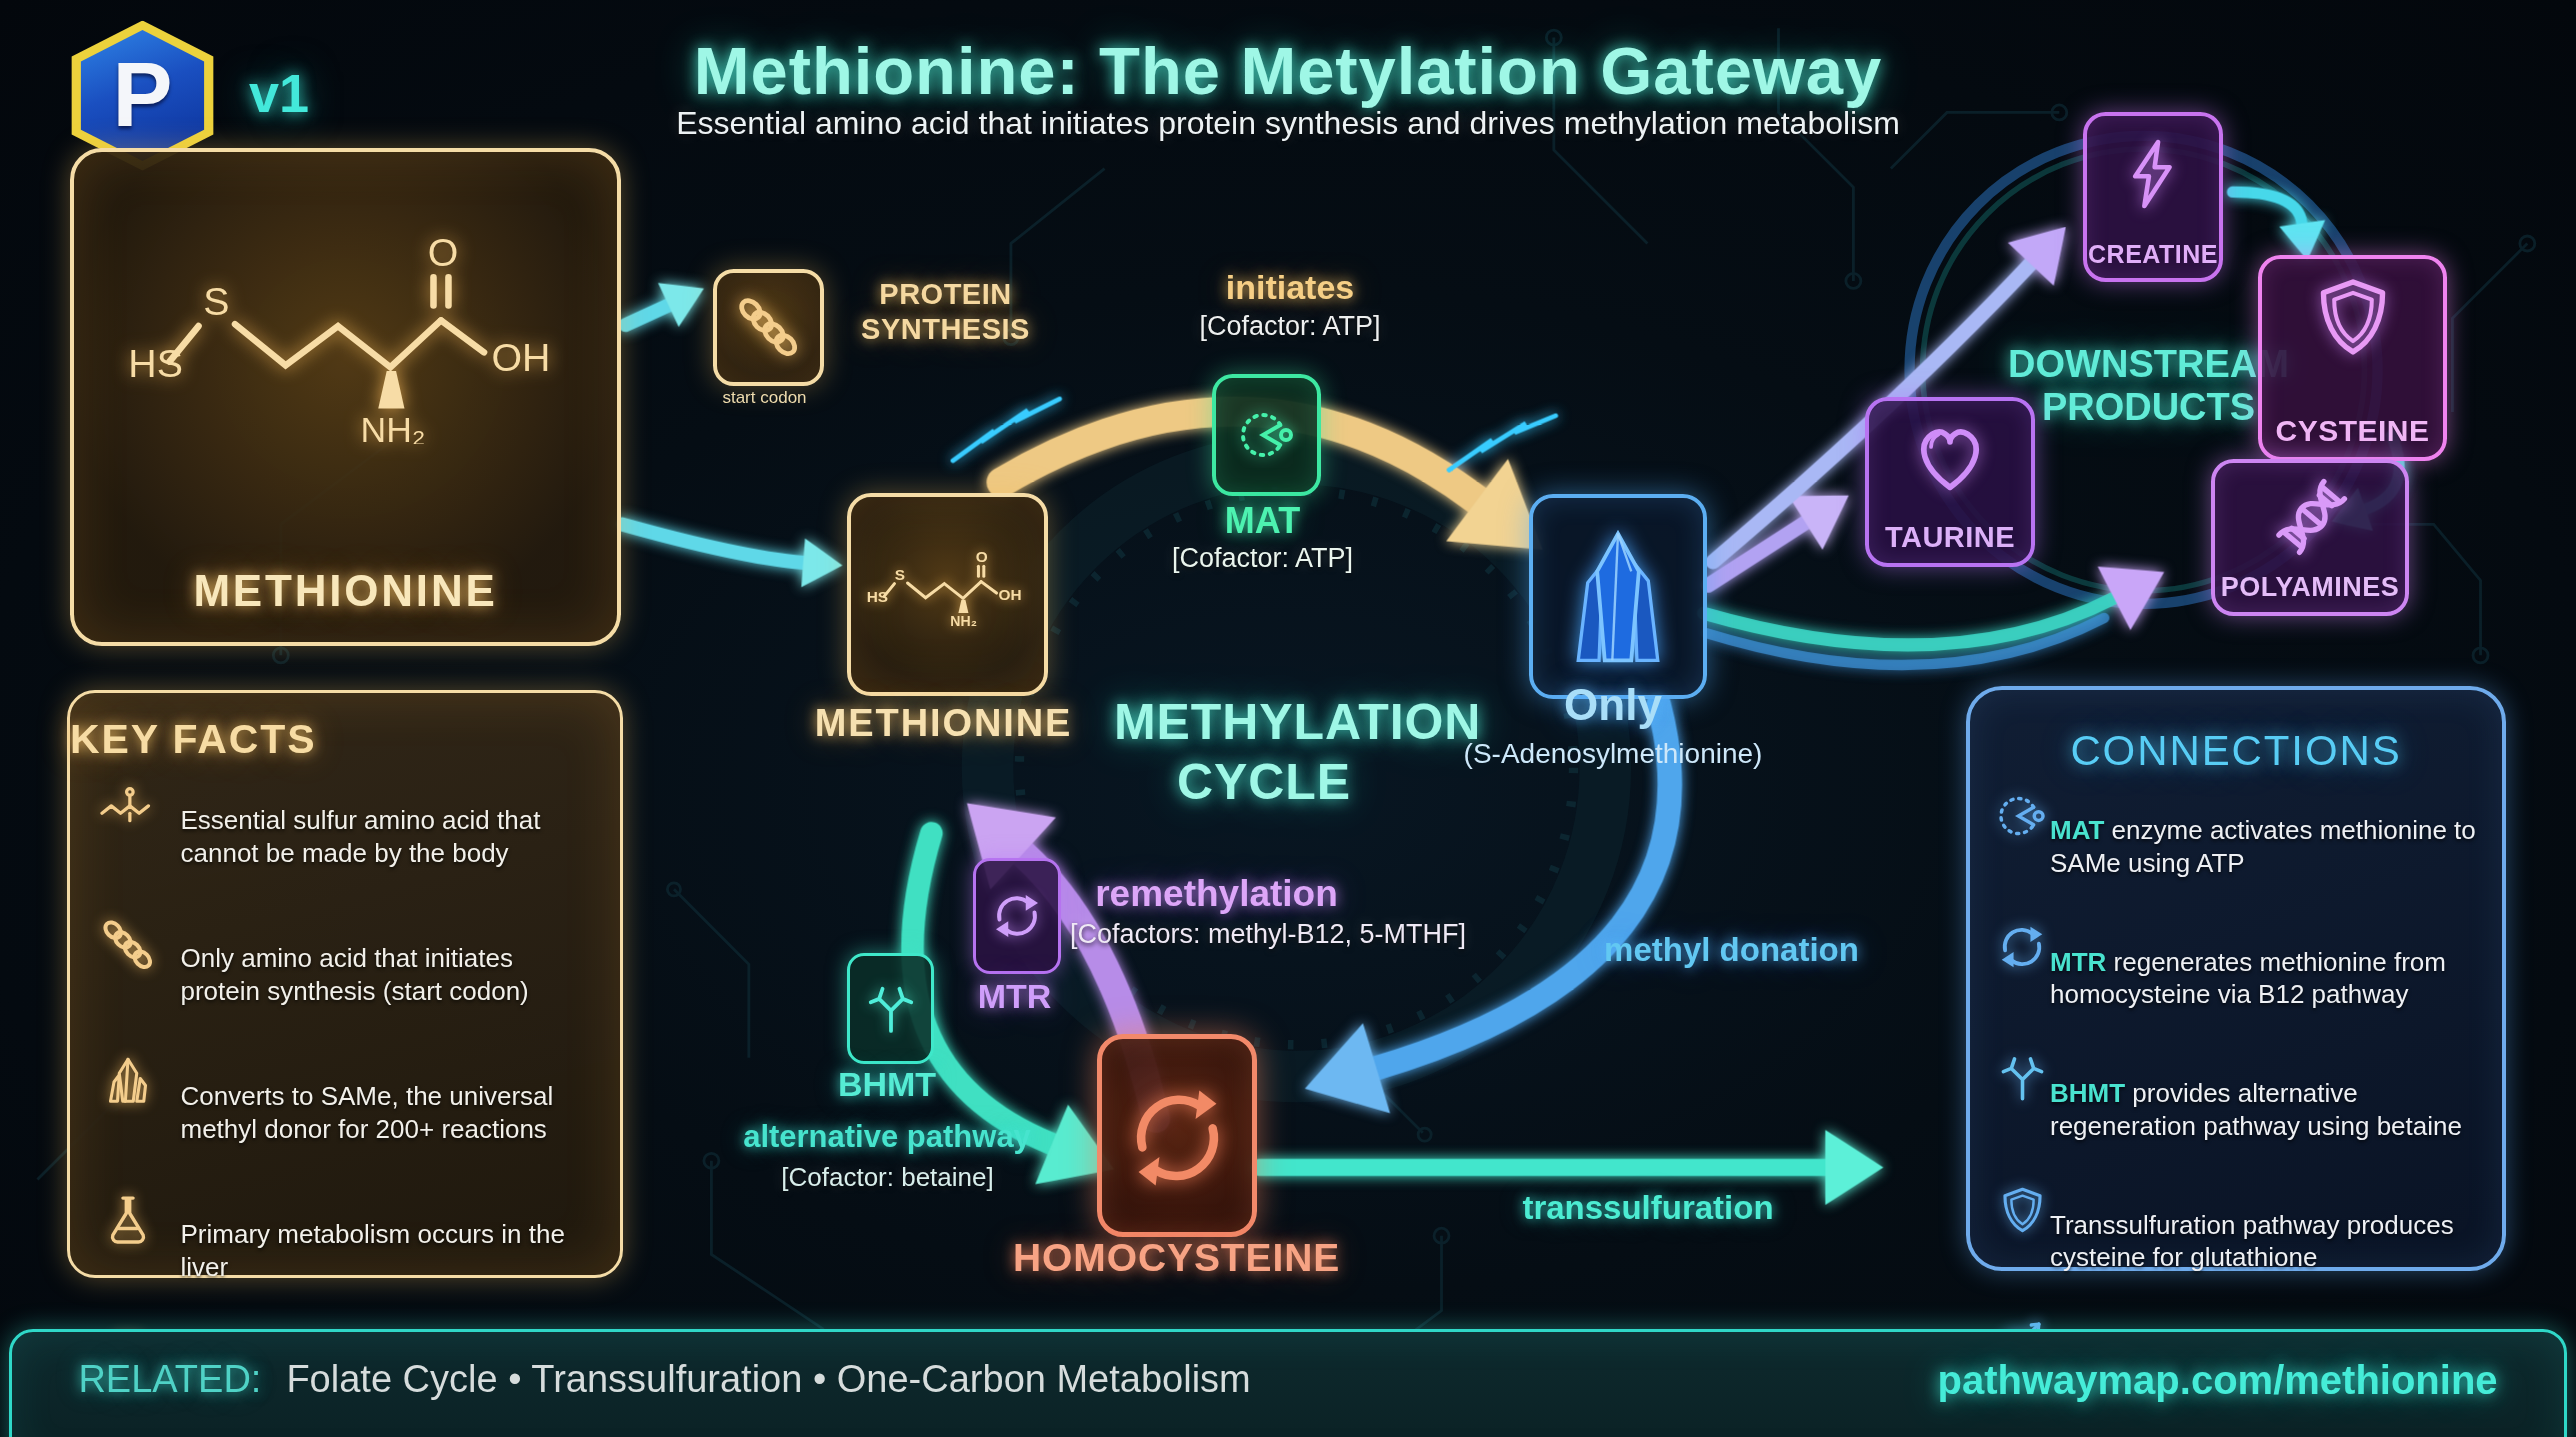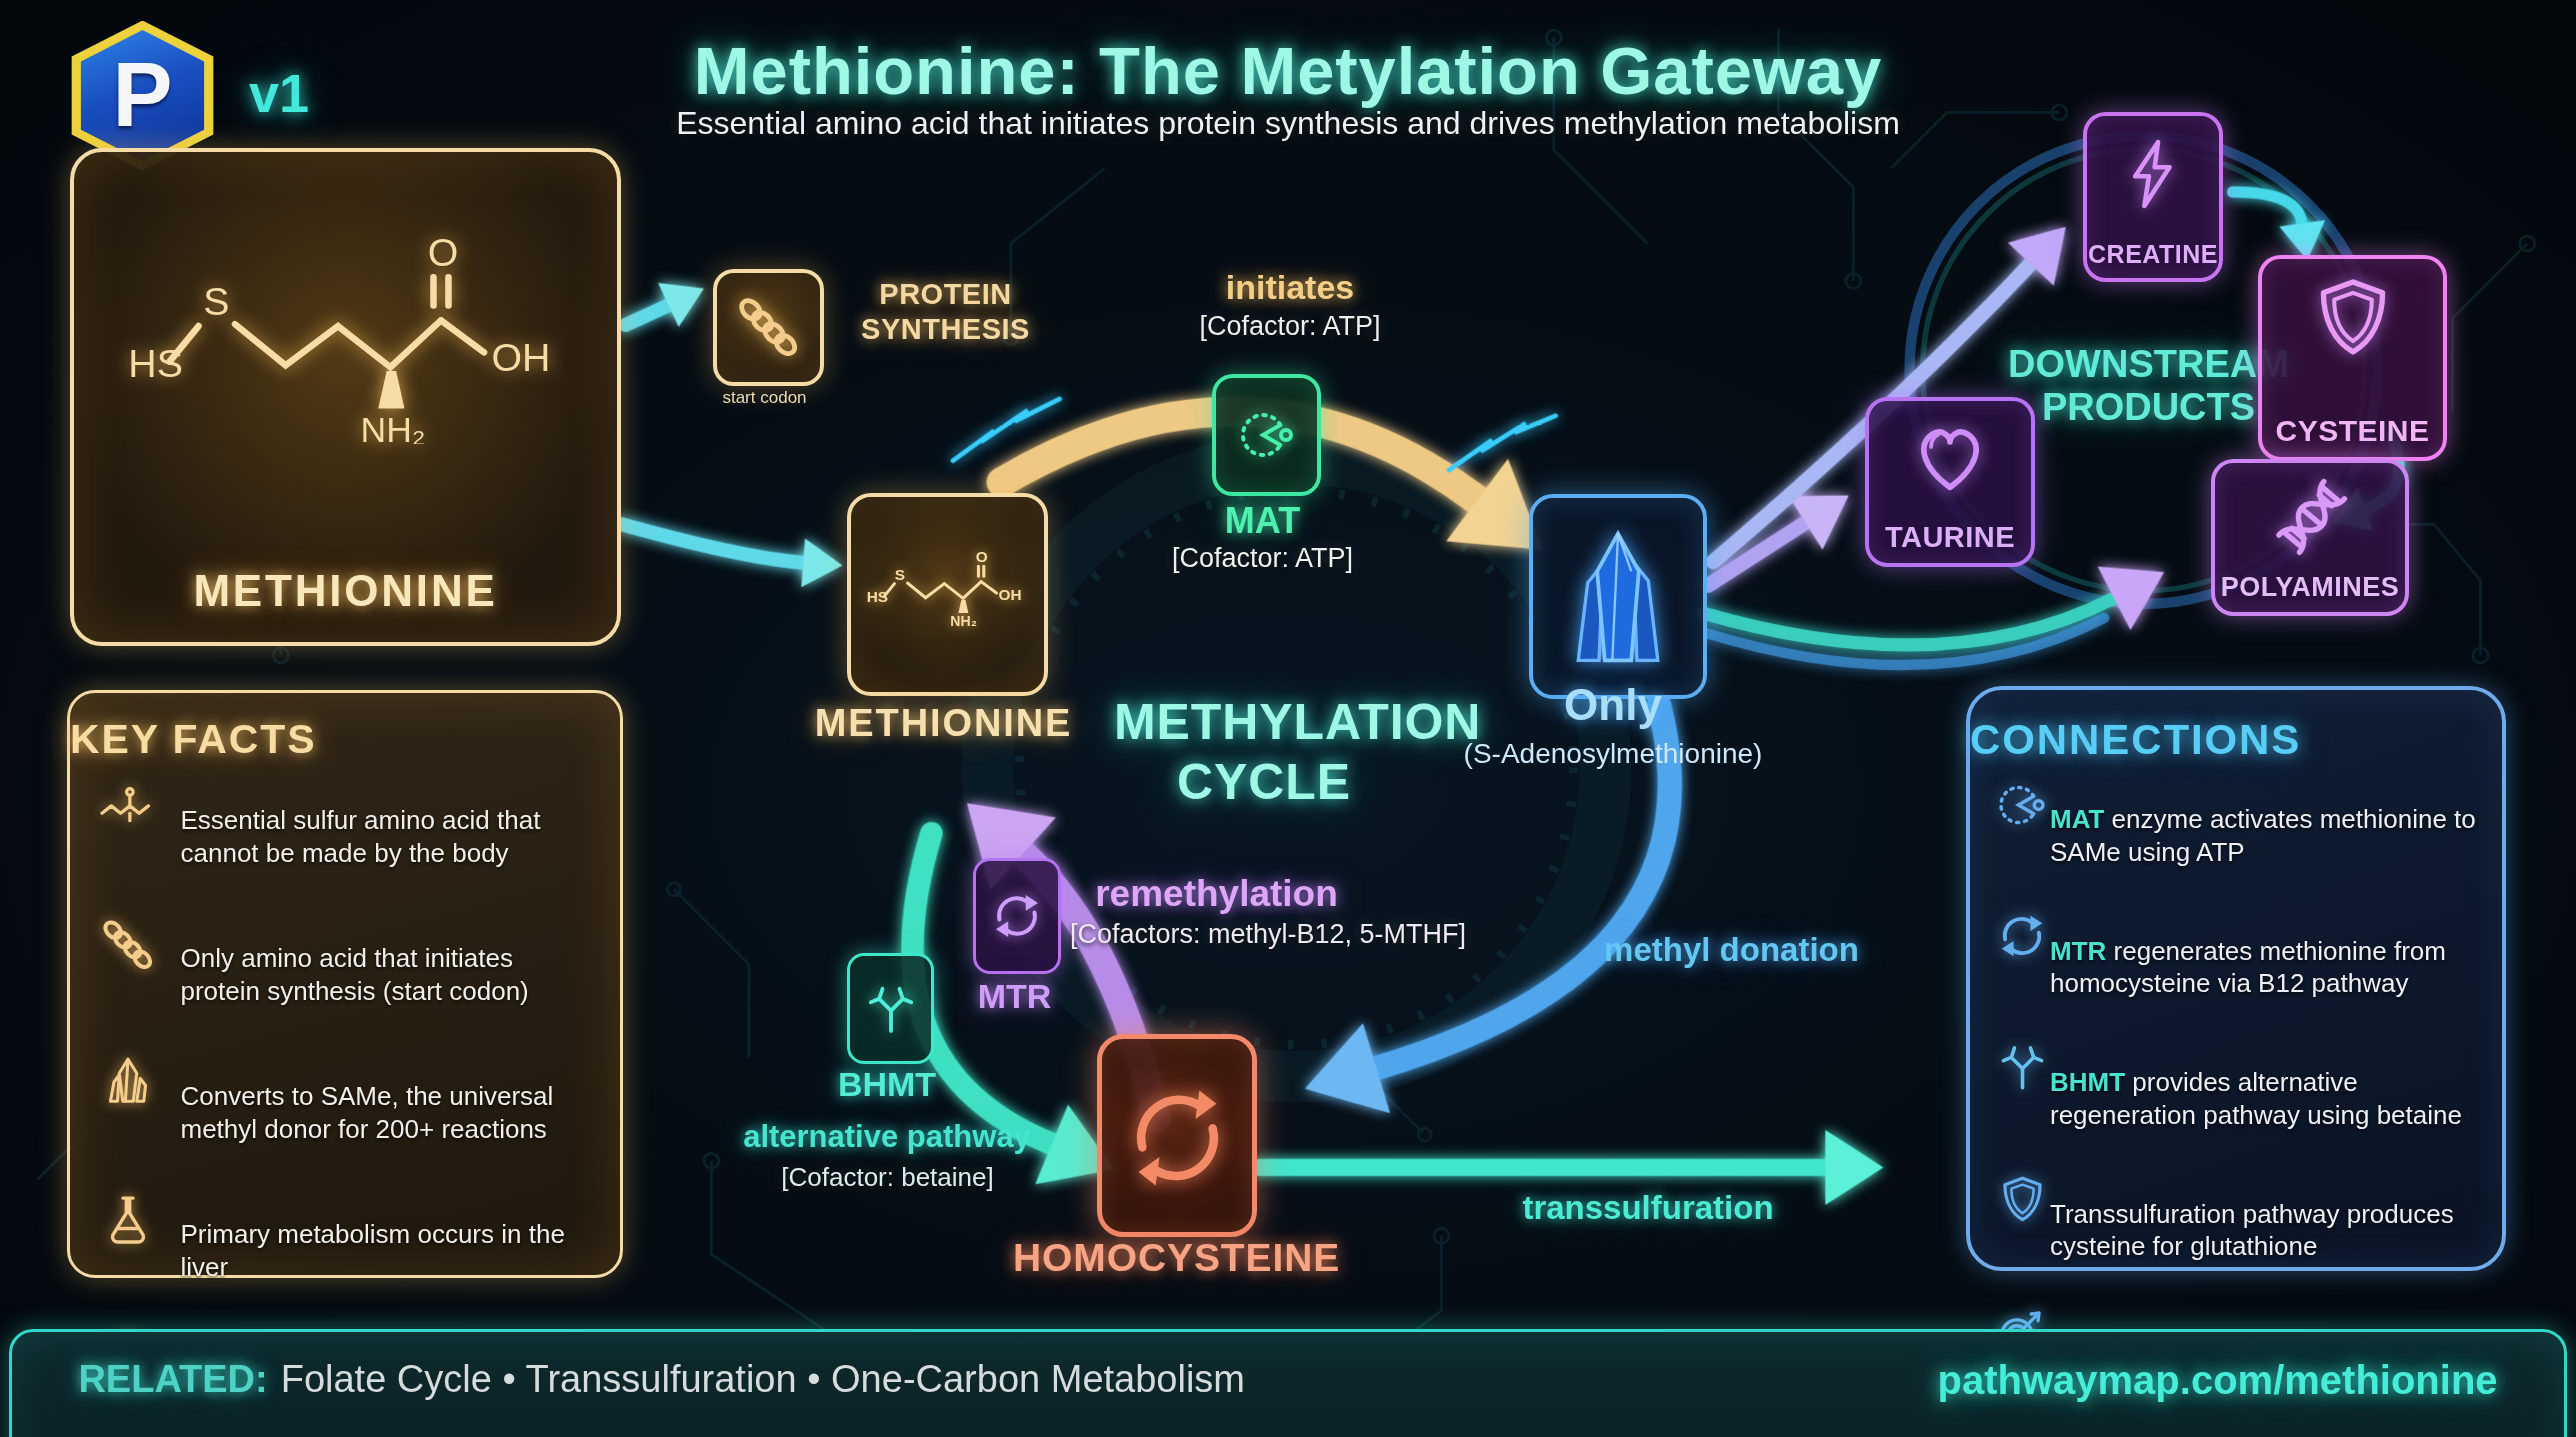--- a/index.html
+++ b/index.html
@@ -106,34 +106,34 @@
   .prod-label{font-size:27px;font-weight:bold;letter-spacing:0.5px}
   .p-creatine .prod-label{font-size:25px;color:#e0aef8}
   .p-cysteine .prod-label{font-size:30px;color:#f0b6f5}
   .p-taurine .prod-label{font-size:29px;color:#dcb0f8}
   .p-polyamines .prod-label{font-size:27px;color:#e4bcf8}
   .prod-icon{filter:drop-shadow(0 0 7.5px rgba(205,135,245,.8))}
   
   .connections{left:1966px;top:686px;width:540px;height:585px;border:4.7px solid #6fabec;border-radius:36px;
     box-sizing:border-box;background:linear-gradient(160deg, rgba(17,31,54,.96), rgba(10,20,38,.97));
     box-shadow:0 0 26px rgba(95,165,240,.4), inset 0 0 37px rgba(95,165,240,.12)}
-  .cn-title{margin-top:26px;text-align:left;font-size:42px;font-weight:bold;letter-spacing:1.9px;color:#58cdf5;
+  .cn-title{margin-top:37px;text-align:center;font-size:42px;font-weight:normal;letter-spacing:1.9px;color:#58cdf5;
     text-shadow:0 0 15px rgba(80,200,245,.8),0 0 34px rgba(60,170,240,.4)}
   .cn-list{padding:13px 24px 0 24px}
   .cn-row{display:flex;margin-bottom:14px}
   .cn-icon{flex:0 0 56px;display:flex;justify-content:center;filter:drop-shadow(0 0 6.6px rgba(100,175,240,.8))}
   .cn-text{font-size:26px;line-height:1.26;color:#eef0f4;text-shadow:0 1.9px 3.7px rgba(0,0,0,.7)}
   .cn-key{color:#49e2cf;font-weight:bold}
   
   .footer{left:9.4px;right:9.4px;top:1329px;height:140px;border:3.7px solid #2fd8c8;border-radius:24px;
     background:linear-gradient(180deg,#0e2a2e,#0a2023);
     box-shadow:0 0 24px rgba(60,230,210,.4), inset 0 0 43px rgba(40,200,190,.12);
     display:flex;align-items:flex-start;justify-content:space-between;padding:26px 66px 0 66px;box-sizing:border-box}
   .related{font-size:38px;color:#d6dcdc}
-  .related-label{font-weight:bold;color:#4fd2c6;margin-right:13px}
+  .related-label{font-weight:normal;color:#4fd2c6;margin-right:25px}
   .site-url{font-size:40px;font-weight:bold;color:#45ecd8;
     text-shadow:0 0 15px rgba(60,235,215,.85),0 0 36px rgba(40,210,190,.45)}
   
   .st-gold{stroke:#f4cd8c;fill:none;stroke-linecap:round;stroke-linejoin:round}
 </style>
 </head>
 <body>
 
 <div id="canvas">
 

